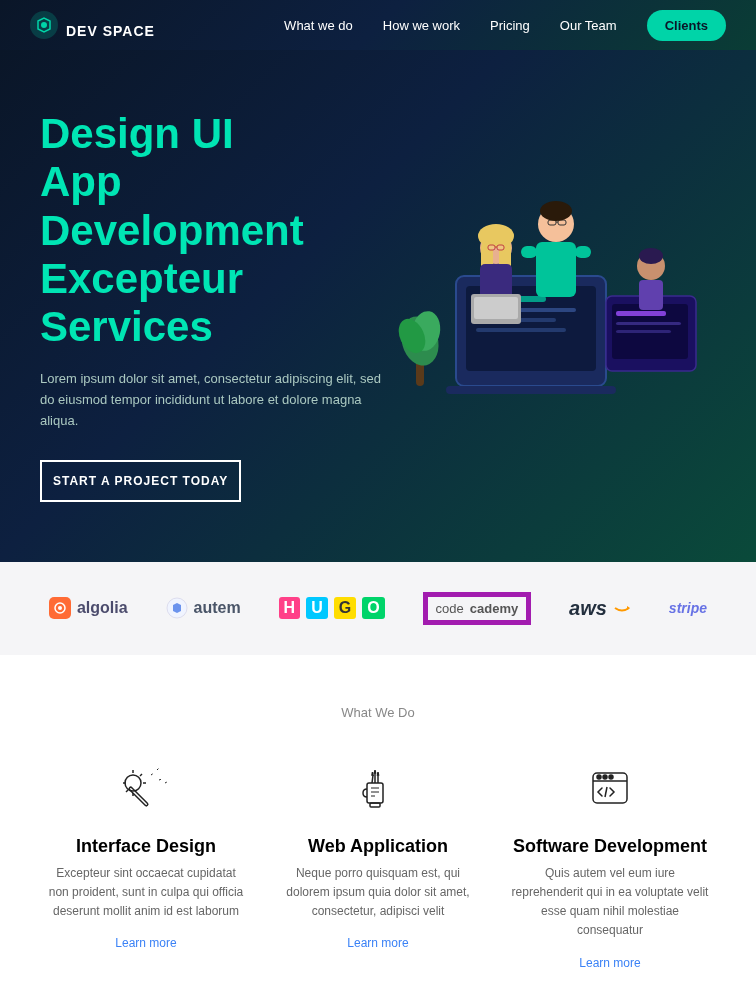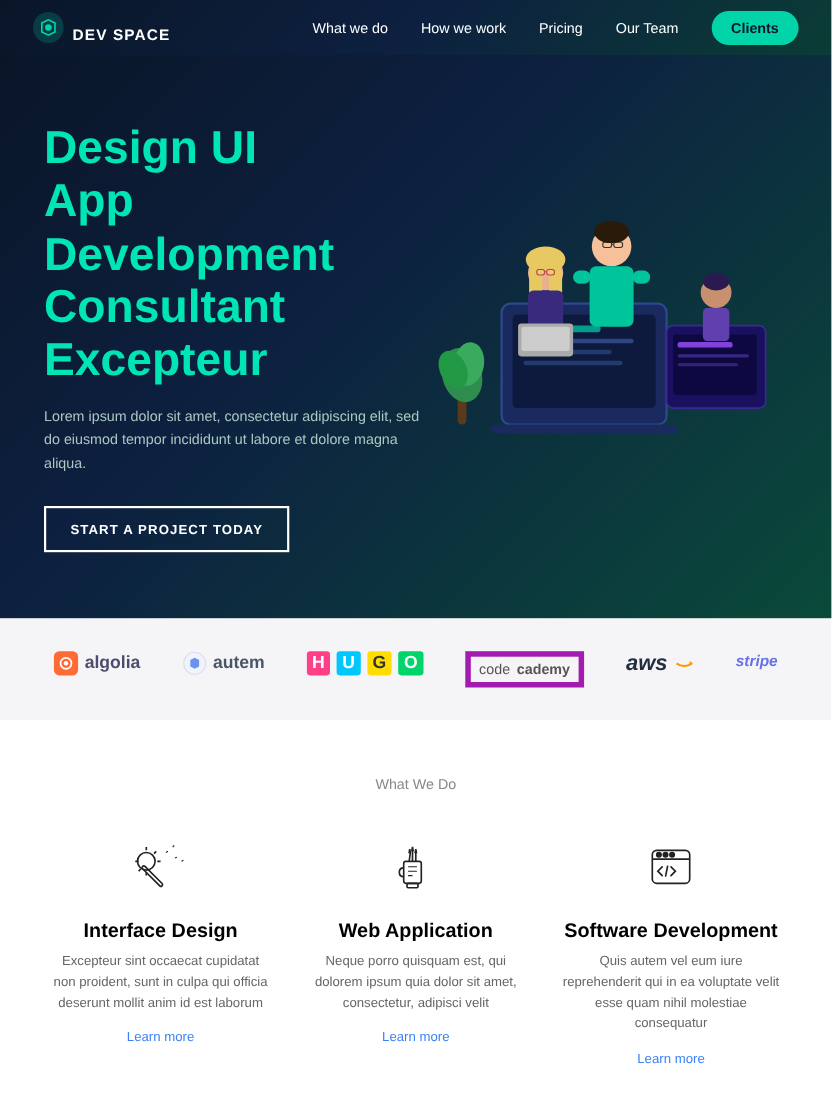--- a/index.html
+++ b/index.html
@@ -25,31 +25,31 @@
       background: linear-gradient(135deg, #0a1628 0%, #0d2040 40%, #0a4a3a 100%);
       padding: 60px 40px 60px 40px;
       display: flex; align-items: center; justify-content: space-between;
       min-height: 320px; position: relative; overflow: hidden;
     }
     .hero-text { max-width: 380px; }
     .hero-title { font-size: 42px; font-weight: 900; line-height: 1.15; color: #00e5b4; margin-bottom: 18px; }
     .hero-desc { color: #aac8c0; font-size: 13px; line-height: 1.6; margin-bottom: 28px; }
     .hero-btn {
       background: transparent; border: 2px solid white; color: white;
-      padding: 12px 22px; font-size: 12px; font-weight: 700; letter-spacing: 1px;
+      padding: 12px 11px; font-size: 12px; font-weight: 700; letter-spacing: 1px;
       cursor: pointer; text-transform: uppercase;
     }
     .hero-illustration {
       width: 320px; height: 260px; position: relative; flex-shrink: 0;
     }
 
     
     .clients { background: #f5f5f7; padding: 30px 40px; text-align: center; }
     .clients-label { color: #888; font-size: 13px; margin-bottom: 20px; }
-    .clients-logos { display: flex; align-items: flex-start; justify-content: space-around; flex-wrap: wrap; gap: 20px; }
+    .clients-logos { display: flex; align-items: center; justify-content: space-around; flex-wrap: wrap; gap: 20px; }
     .client-logo { display: flex; align-items: center; gap: 6px; color: #555; font-size: 16px; font-weight: 600; }
     .client-logo.algolia { color: #4c4c6d; }
     .client-logo.lapa { color: #4a5568; }
     .client-logo.hugo .h { background: #ff4088; color: white; padding: 2px 5px; border-radius: 3px; font-weight: 900; }
     .client-logo.hugo .u { background: #00c8ff; color: white; padding: 2px 5px; border-radius: 3px; font-weight: 900; }
     .client-logo.hugo .g { background: #ffdd00; color: #333; padding: 2px 5px; border-radius: 3px; font-weight: 900; }
     .client-logo.hugo .o { background: #00d46a; color: white; padding: 2px 5px; border-radius: 3px; font-weight: 900; }
     .client-logo.codecademy { border: 5px solid #a21caf; padding: 4px 8px; font-size: 13px; }
     .client-logo.codecademy span.code { font-weight: 400; }
     .client-logo.codecademy span.cademy { font-weight: 700; }
@@ -87,21 +87,21 @@
     <a href="#">Our Team</a>
     <button class="nav-btn">Clients</button>
   </div>
 </nav>
 
 <section class="hero">
   <div class="hero-text">
     <div class="hero-title">
       <span>Design UI</span><br>
       <span>App Development</span><br>
-      <span>Consultant Excepteur</span>
+      <span>Excepteur Services</span>
     </div>
     <p class="hero-desc">Lorem ipsum dolor sit amet, consectetur adipiscing elit, sed do eiusmod tempor incididunt ut labore et dolore magna aliqua.</p>
     <button class="hero-btn">START A PROJECT TODAY</button>
   </div>
   <div class="hero-illustration">
     
     <svg width="310" height="250" viewBox="0 0 310 250" fill="none">
 
       <rect x="60" y="100" width="150" height="110" rx="8" fill="#1a2a5e" stroke="#2a4a8e" stroke-width="2"></rect>
       <rect x="70" y="110" width="130" height="85" rx="4" fill="#0d1a3e"></rect>

